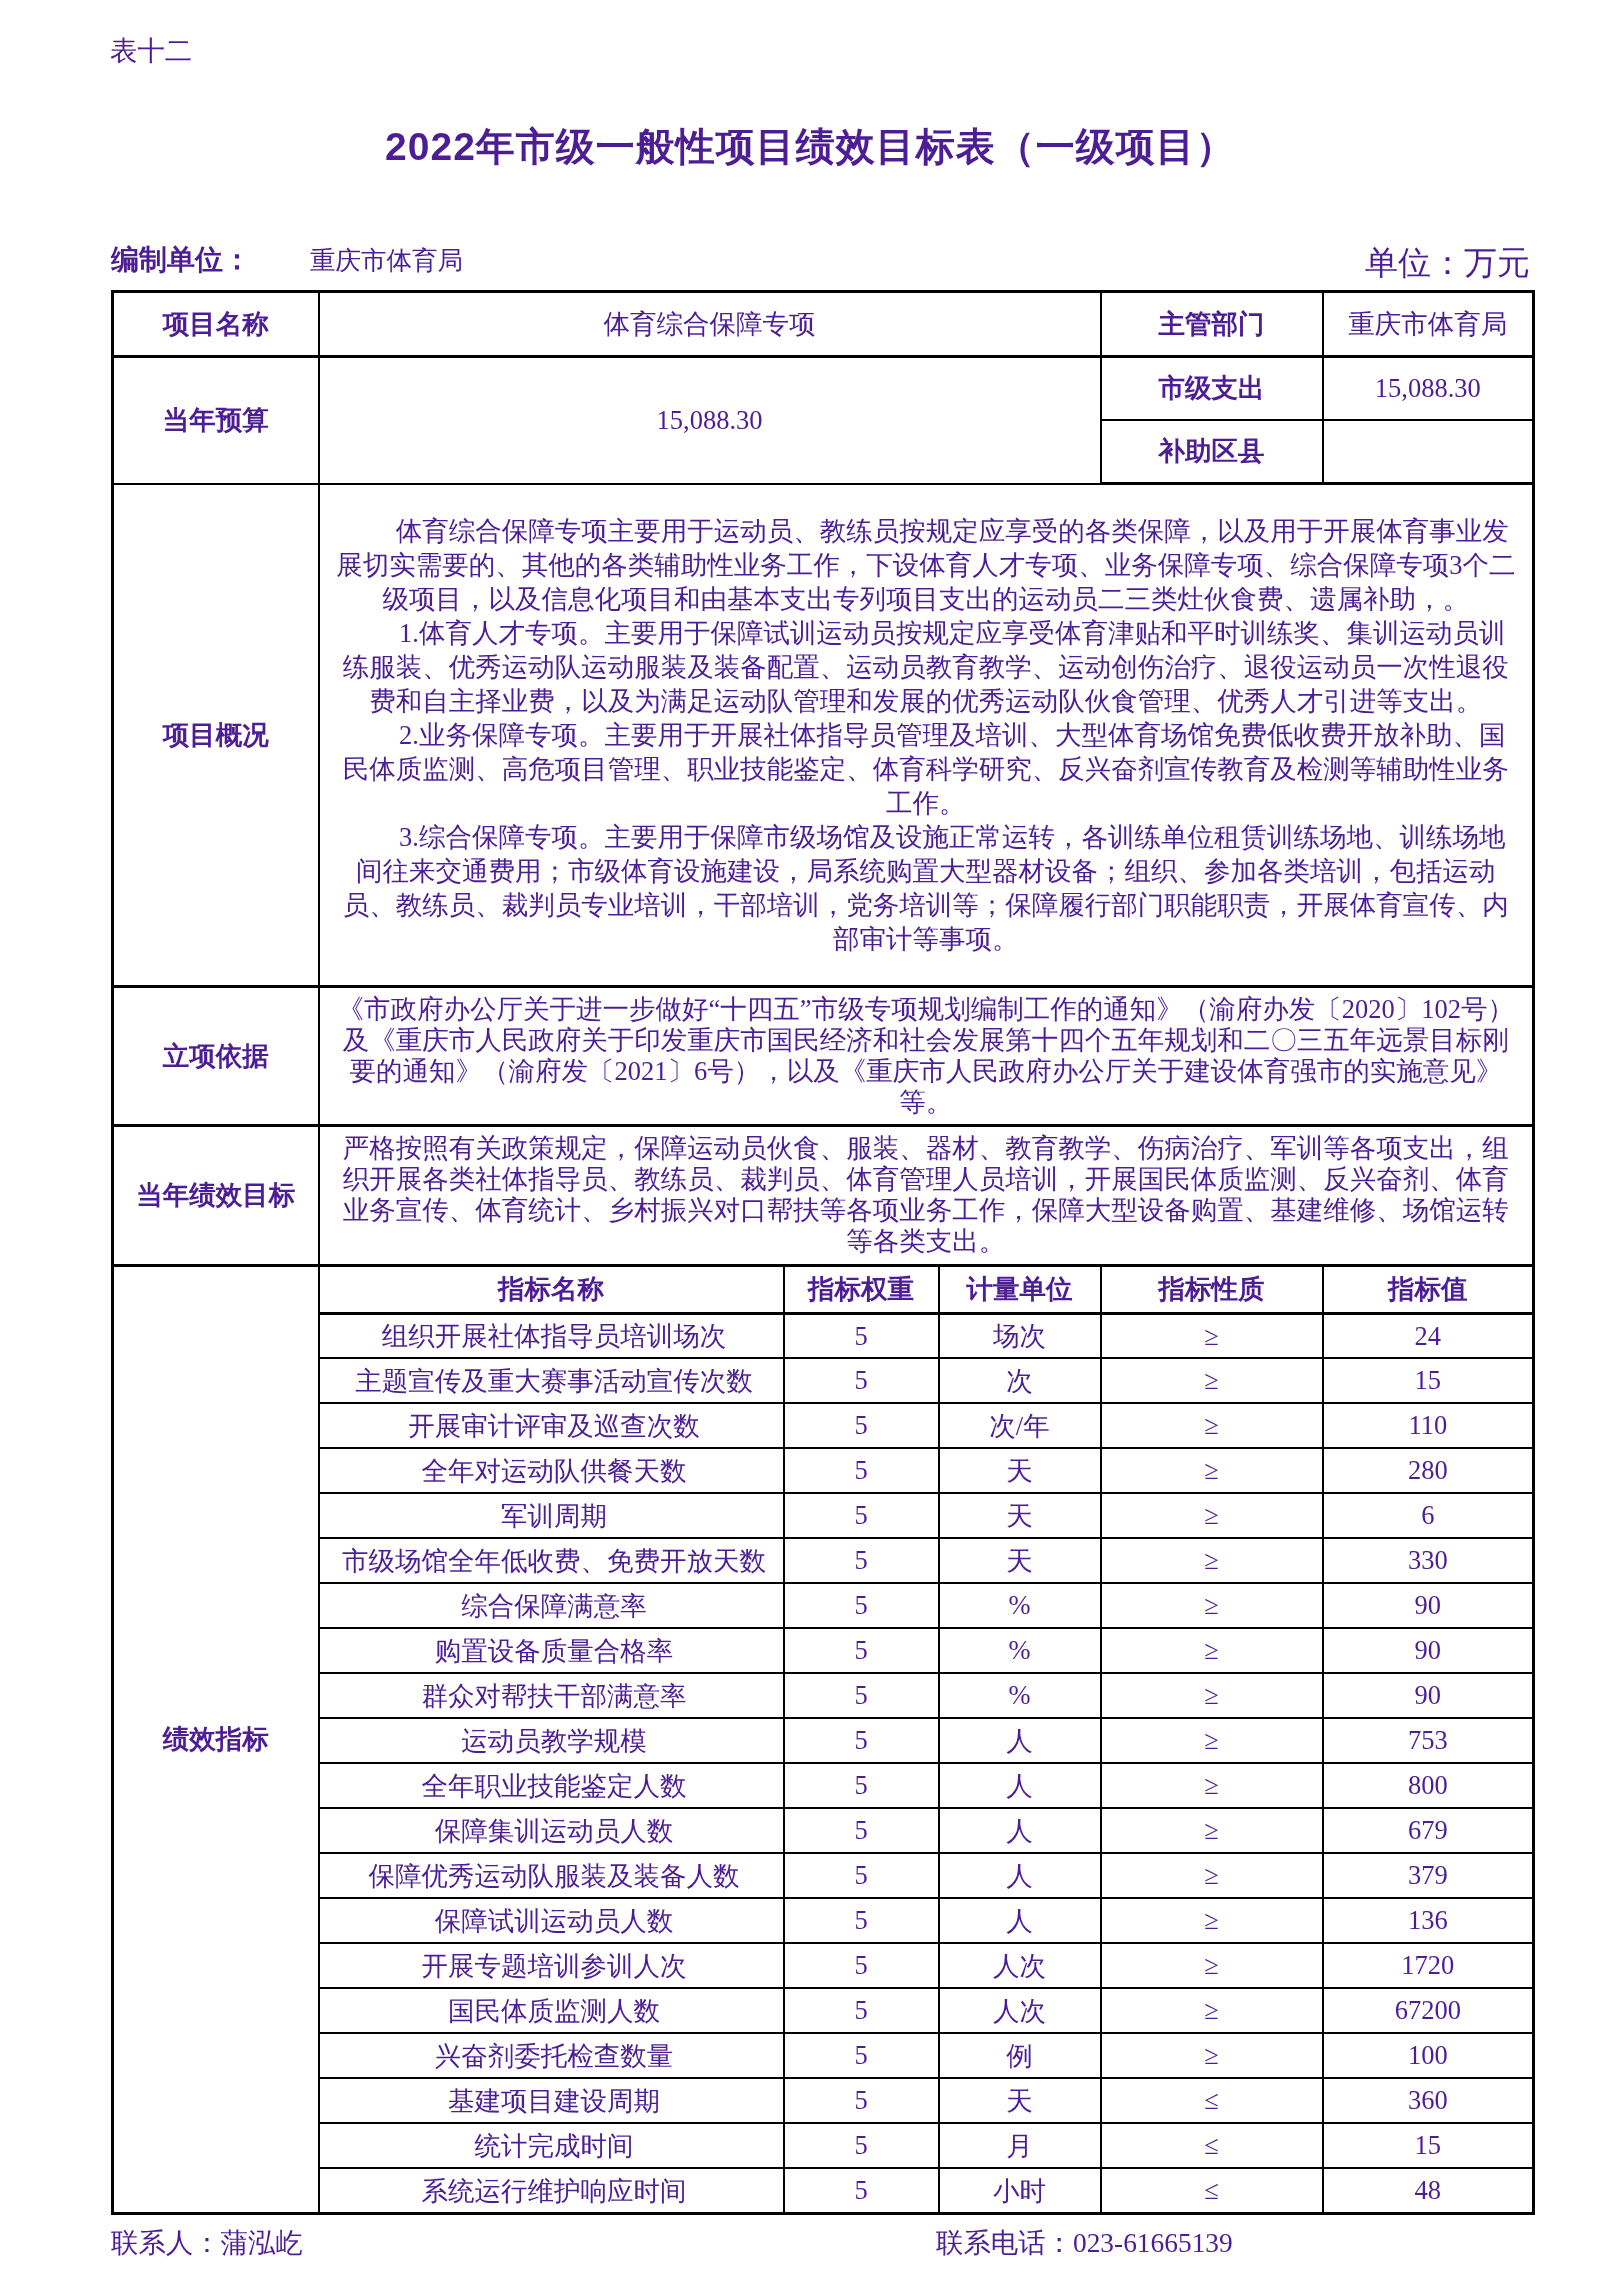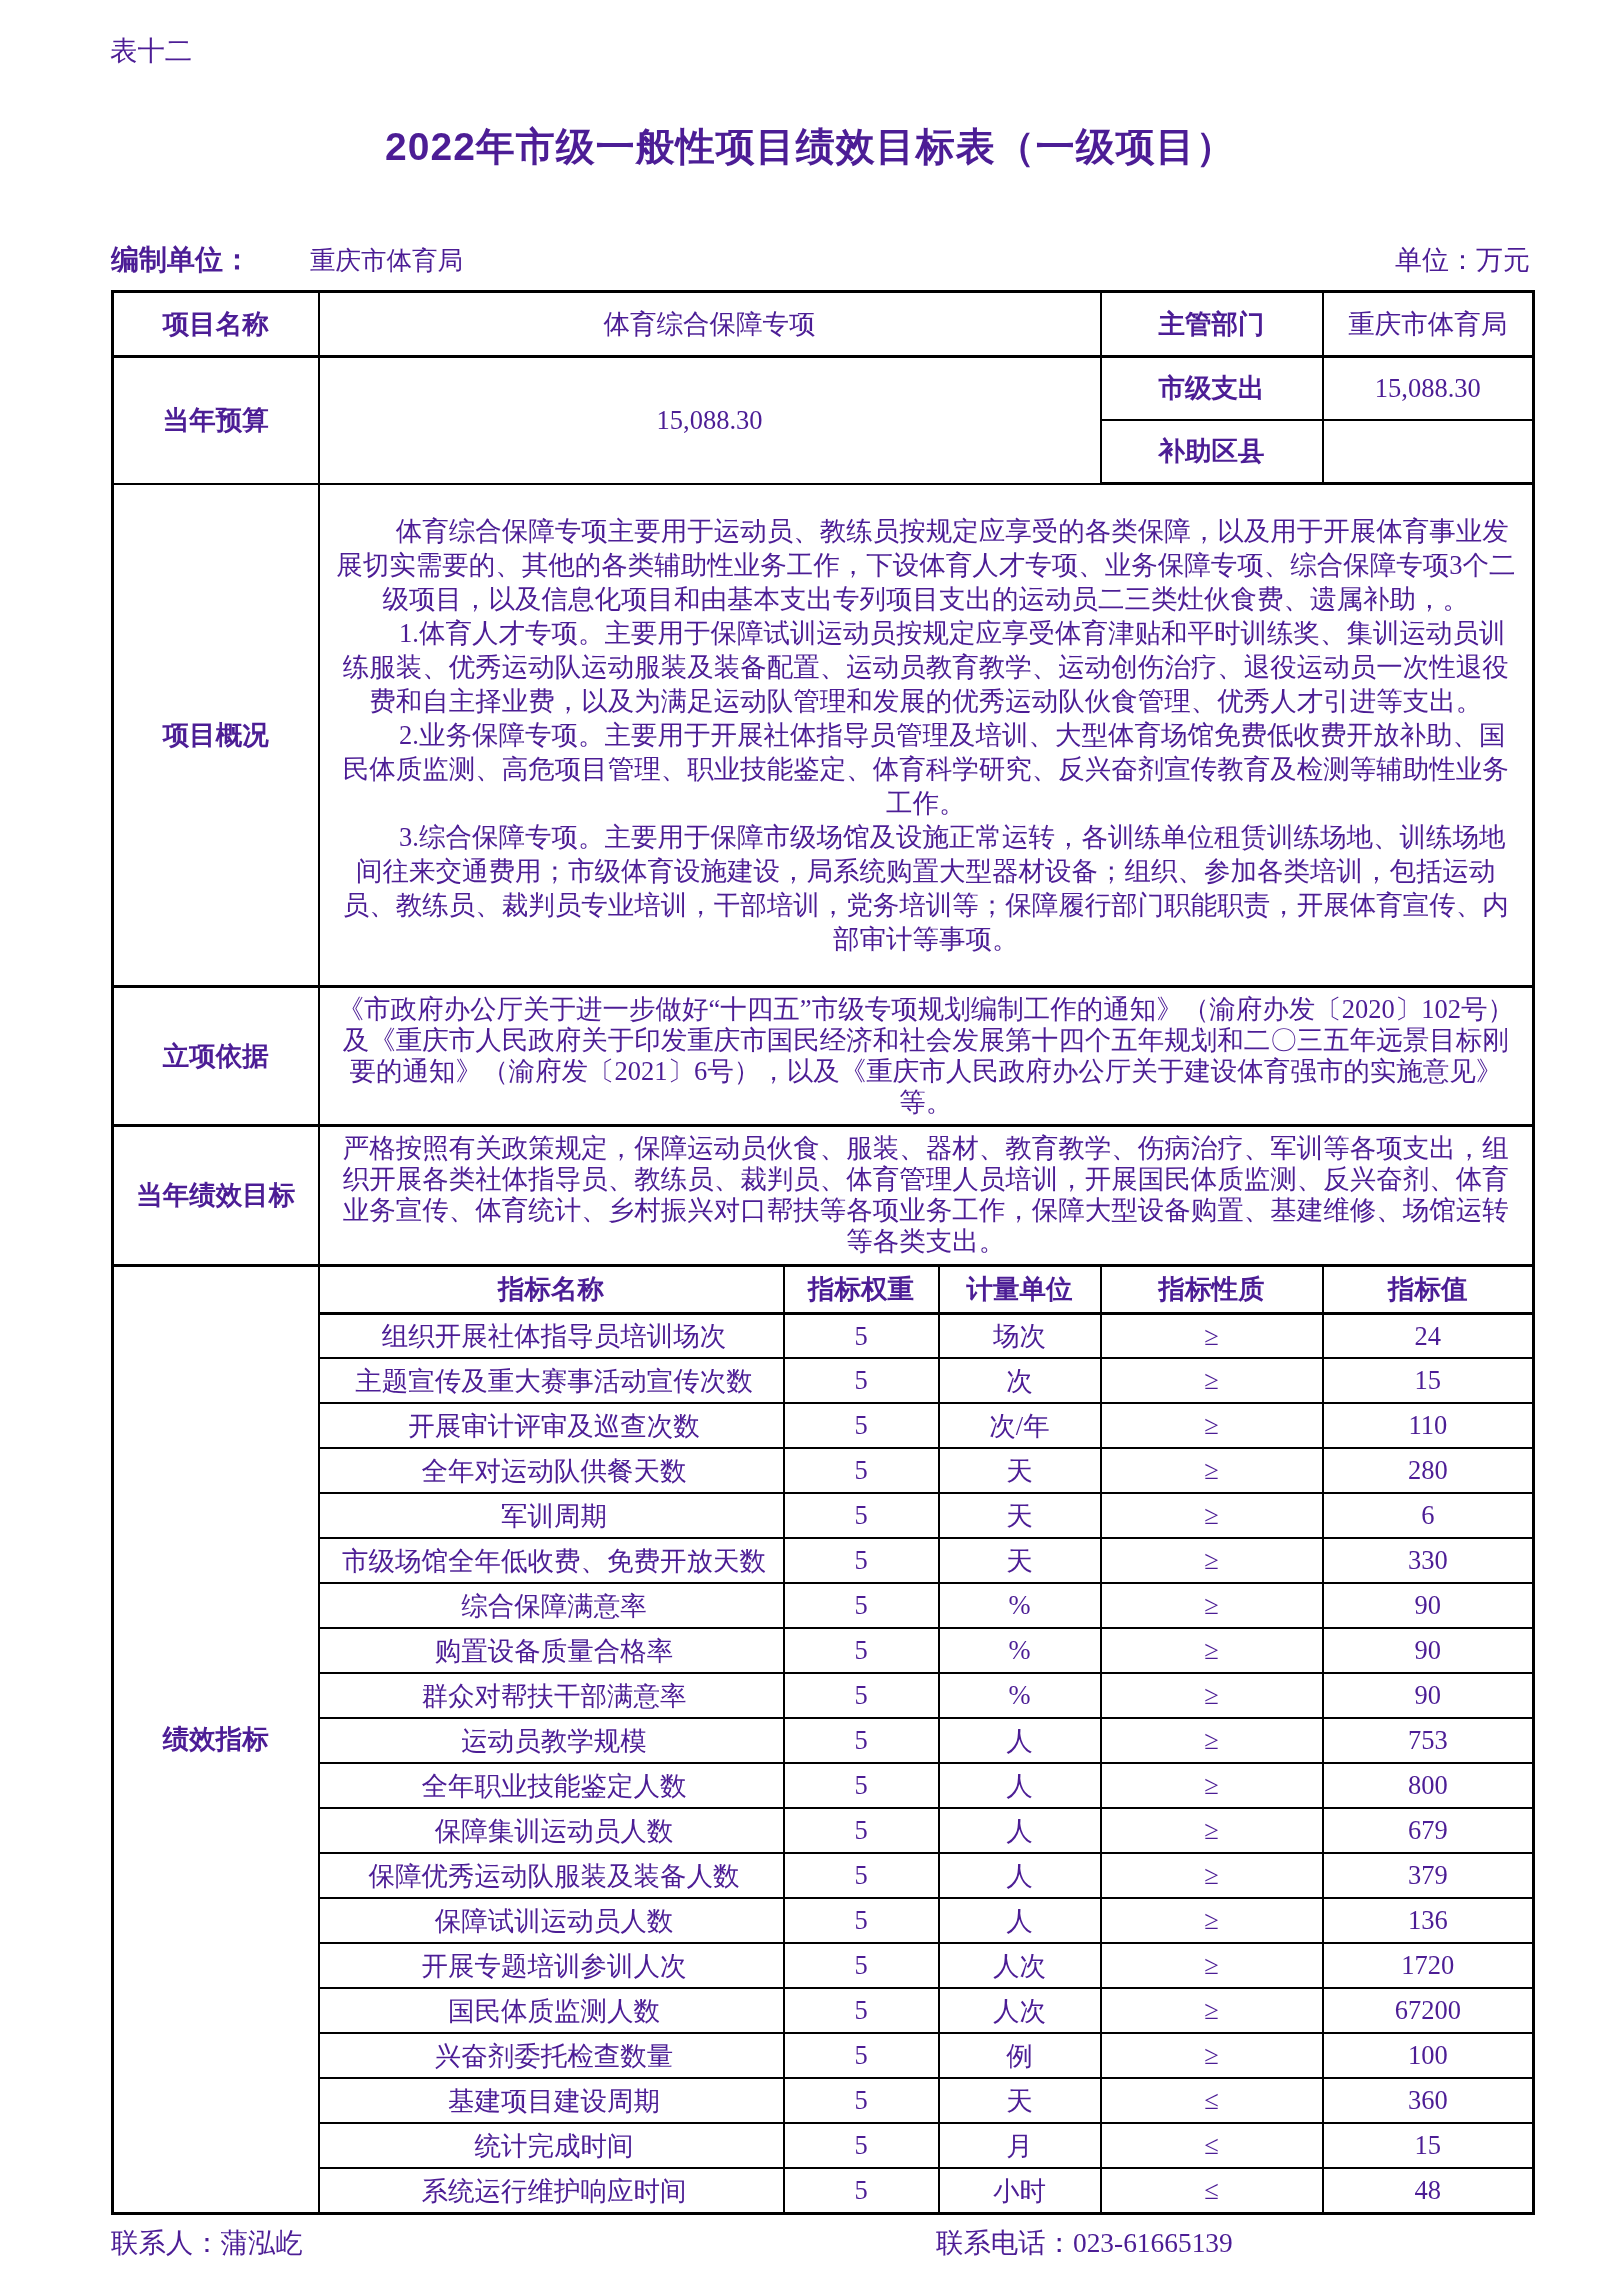--- a/index.html
+++ b/index.html
@@ -14,27 +14,27 @@
     position:absolute; left:110px; top:33px;
     font-size:27.4px; font-family:"Liberation Serif", serif;
   }
   .title {
     position:absolute; top:120px; left:0; width:100%;
     text-align:center; font-size:39px; font-weight:bold;
     font-family:"Liberation Sans", sans-serif; letter-spacing:1px;
   }
   .meta-row {
     position:absolute; top:241px; left:111px; width:1419px;
-    display:flex; justify-content:space-between; align-items:center;
+    display:flex; justify-content:space-between; align-items:flex-start;
   }
   .meta-label {
     font-family:"Liberation Sans", sans-serif; font-weight:bold; font-size:28px;
   }
   .meta-value { font-size:25.5px; margin-left:59px; }
-  .meta-unit { font-size:27px; }
+  .meta-unit { font-size:33px; }
 
   table.main {
     position:absolute; top:290px; left:111px; width:1419px;
     border-collapse:collapse; table-layout:fixed;
     border:3.9px solid #000;
   }
   table.main td {
     border:2px solid #000; vertical-align:middle; text-align:center;
     font-size:26.5px; font-family:"Liberation Serif", serif; overflow:hidden;
   }

